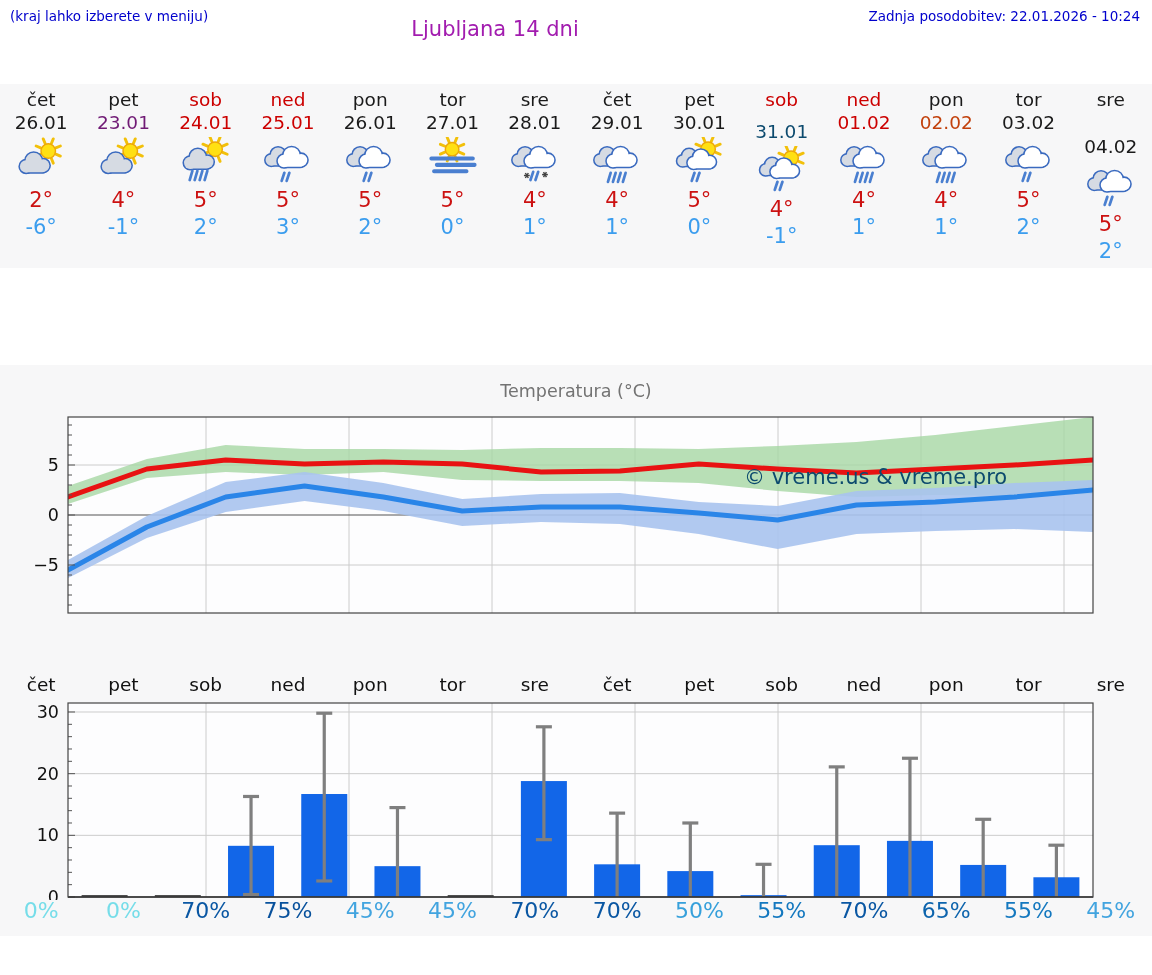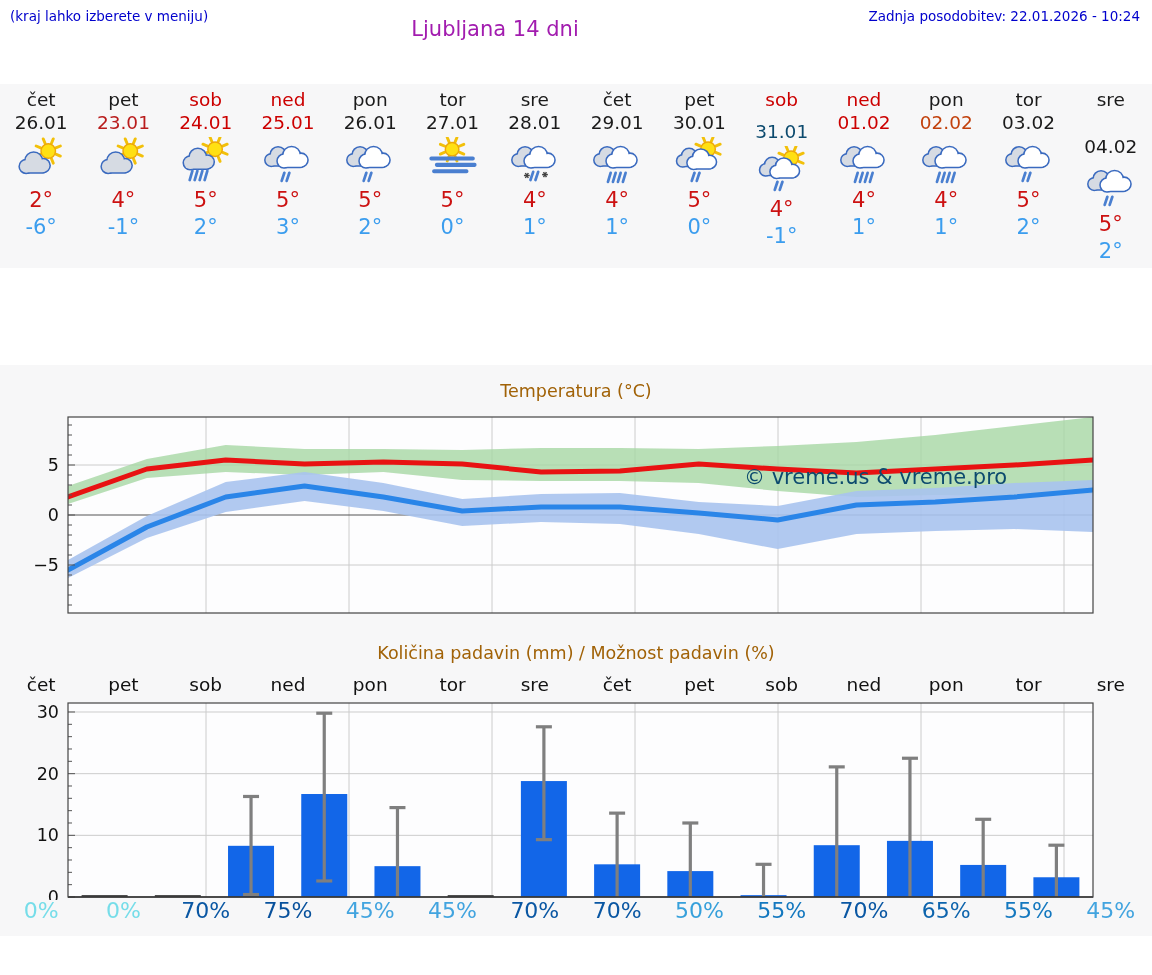--- a/index.html
+++ b/index.html
@@ -12,21 +12,21 @@
   
   .strip{position:absolute;left:0;top:84px;width:1152px;height:184px;background:#f7f7f8;display:flex;}
   .col{flex:1 1 0;display:flex;flex-direction:column;align-items:center;}
   .dname{font-size:18.5px;line-height:23px;margin-top:4px;}
   .ddate{font-size:18.5px;line-height:23px;}
   .dicon{width:58px;height:48px;margin-top:3px;}
   .tmax{font-size:21px;line-height:27px;margin-top:2px;}
   .tmin{font-size:21px;line-height:27px;}
   
   .charts{position:absolute;left:0;top:365px;width:1152px;height:571px;background:#f7f7f8;}
-  .chart-title{position:absolute;left:0;width:1152px;text-align:center;font-size:17.5px;color:#a16207;}
+  .chart-title{position:absolute;left:0;width:1152px;text-align:center;font-size:17.5px;color:#737373;}
   #temp-title{top:16px;}
   #precip-title{top:278px;}
   #temp-chart{position:absolute;left:0;top:47px;}
   #precip-chart{position:absolute;left:0;top:335px;}
   .watermark{position:absolute;left:744px;top:100px;font-size:21px;color:#0c4a6e;z-index:3;}
   .dayrow{position:absolute;left:0;top:307px;width:1152px;display:flex;}
   .dayrow div{flex:1 1 0;text-align:center;font-size:18.5px;line-height:26px;color:#111;}
   .pctrow{position:absolute;left:0;top:531px;width:1152px;display:flex;}
   .pctrow div{flex:1 1 0;text-align:center;font-size:22px;line-height:30px;}
 </style>
@@ -61,21 +61,21 @@
             <circle cx="23.95" cy="25.75" r="8.925" fill="#d6dbe3"></circle>
             <circle cx="34.45" cy="31" r="6.825" fill="#d6dbe3"></circle>
             <rect x="12.399999999999999" y="29.95" width="25.200000000000003" height="8.4" rx="4.2" fill="#d6dbe3"></rect>
           </svg></div>
     <div class="tmax" style="color: rgb(204, 17, 17);">2°</div>
     <div class="tmin" style="color: rgb(59, 157, 238);">-6°</div>
   </div>
 
   <div class="col">
     <div class="dname" style="color: rgb(26, 26, 26);">pet</div>
-    <div class="ddate" style="color: #b91c1c;">23.01</div>
+    <div class="ddate" style="color: #701a75;">23.01</div>
     <div class="dicon"><svg viewBox="0 0 64 52" width="58" height="48">
             <line x1="48.31491579260158" y1="18.44415089128581" x2="53.39625322141366" y2="20.5489097692938" stroke="#f2c00a" stroke-width="3.2" stroke-linecap="round"></line>
             <line x1="43.44415089128581" y1="23.31491579260158" x2="45.5489097692938" y2="28.39625322141366" stroke="#f2c00a" stroke-width="3.2" stroke-linecap="round"></line>
             <line x1="36.55584910871419" y1="23.31491579260158" x2="34.4510902307062" y2="28.39625322141366" stroke="#f2c00a" stroke-width="3.2" stroke-linecap="round"></line>
             <line x1="31.68508420739842" y1="18.44415089128581" x2="26.60374677858634" y2="20.548909769293804" stroke="#f2c00a" stroke-width="3.2" stroke-linecap="round"></line>
             <line x1="31.68508420739842" y1="11.555849108714193" x2="26.60374677858634" y2="9.4510902307062" stroke="#f2c00a" stroke-width="3.2" stroke-linecap="round"></line>
             <line x1="36.555849108714185" y1="6.685084207398422" x2="34.45109023070619" y2="1.6037467785863448" stroke="#f2c00a" stroke-width="3.2" stroke-linecap="round"></line>
             <line x1="43.44415089128581" y1="6.68508420739842" x2="45.54890976929381" y2="1.603746778586343" stroke="#f2c00a" stroke-width="3.2" stroke-linecap="round"></line>
             <line x1="48.31491579260158" y1="11.555849108714186" x2="53.39625322141366" y2="9.451090230706189" stroke="#f2c00a" stroke-width="3.2" stroke-linecap="round"></line>
             <circle cx="40" cy="15" r="8" fill="#ffe013" stroke="#eda70a" stroke-width="1.6"></circle>
@@ -488,21 +488,20 @@
         <line x1="68" y1="33" x2="72" y2="33" stroke="#555" stroke-width="1"></line>
         <line x1="68" y1="23" x2="72" y2="23" stroke="#555" stroke-width="1"></line>
         <line x1="68" y1="13" x2="72" y2="13" stroke="#555" stroke-width="1"></line>
         <text x="59" y="59" text-anchor="end" font-size="17.5" fill="#111">5</text>
         <text x="59" y="109" text-anchor="end" font-size="17.5" fill="#111">0</text>
         <text x="59" y="159" text-anchor="end" font-size="17.5" fill="#111">−5</text>
         <rect x="68" y="5" width="1025" height="196" fill="none" stroke="#444" stroke-width="1.2"></rect>
       </svg>
     <div class="watermark">© vreme.us &amp; vreme.pro</div>
 
-    <div class="chart-title" id="precip-title">Količina padavin (mm) / Možnost padavin (%)</div>
     <div class="dayrow" id="precip-days">
         <div>čet</div>
         <div>pet</div>
         <div>sob</div>
         <div>ned</div>
         <div>pon</div>
         <div>tor</div>
         <div>sre</div>
         <div>čet</div>
         <div>pet</div>

